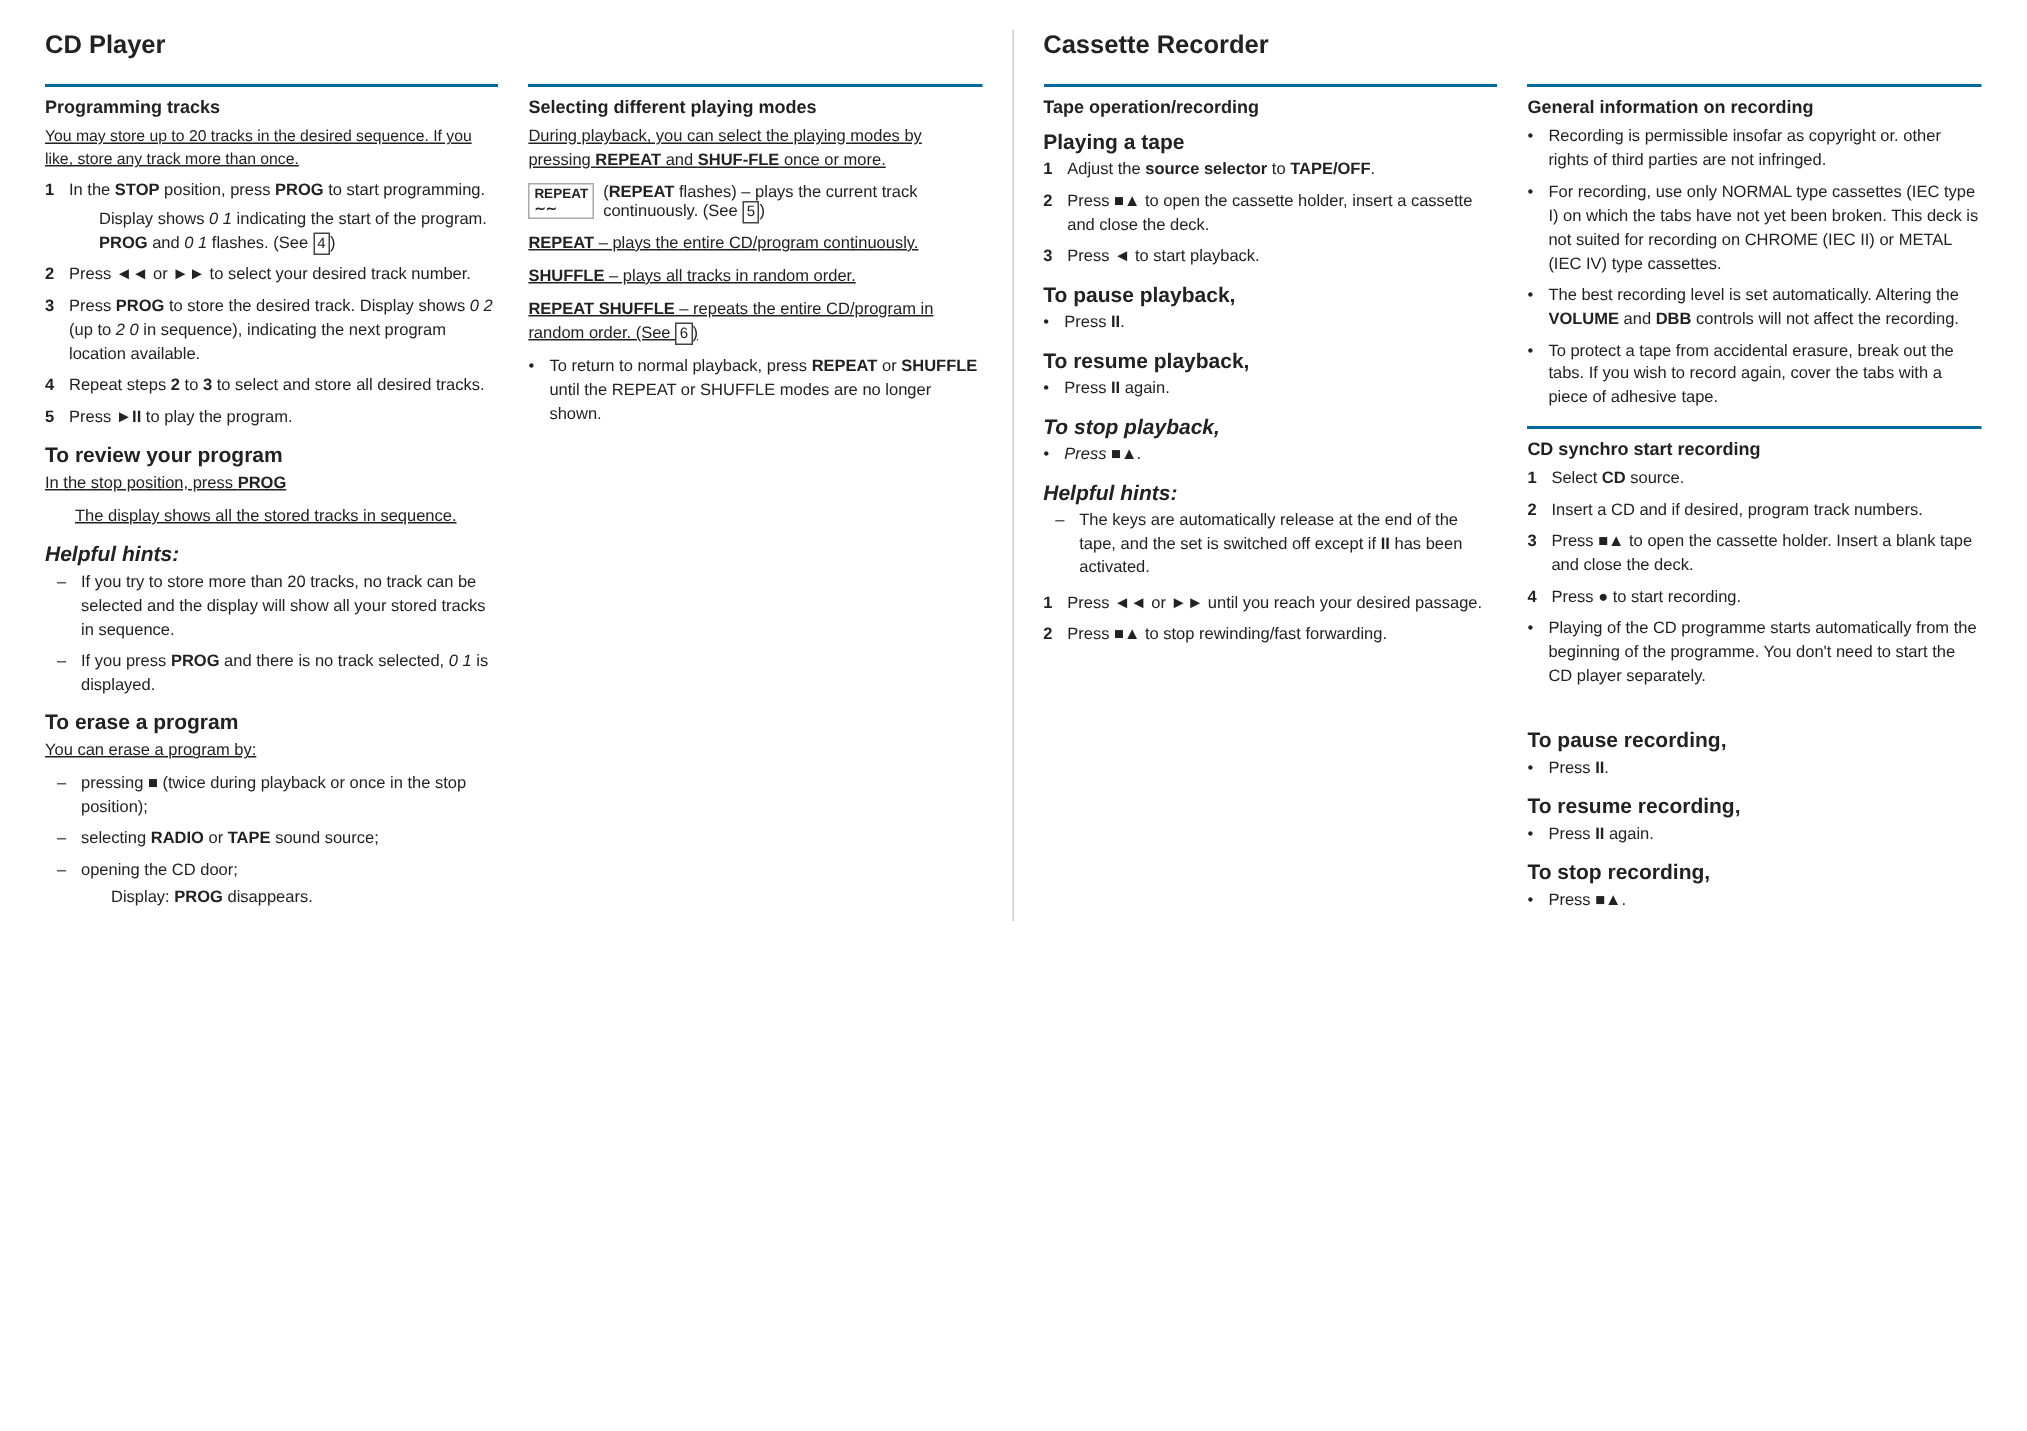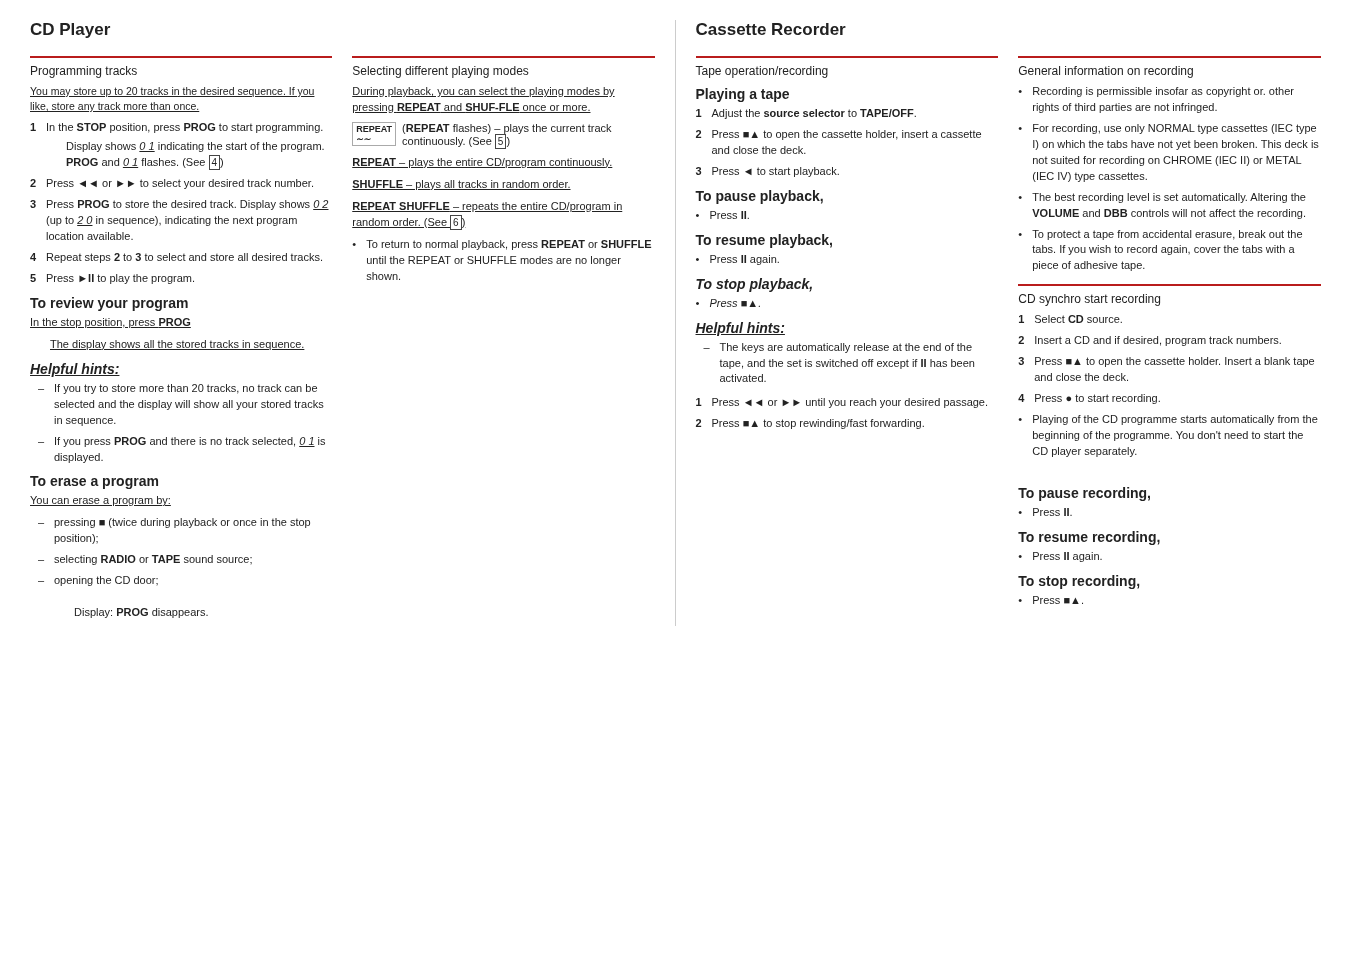--- a/index.html
+++ b/index.html
@@ -26,22 +26,22 @@
       padding-left: 20px;
     }
     .main-title {
       font-size: 17px;
       font-weight: bold;
       margin-bottom: 12px;
       padding-bottom: 4px;
     }
     .section-title {
       font-size: 12px;
-      font-weight: normal;
-      border-top: 2px solid #b91c1c;
+      font-weight: bold;
+      border-top: 2px solid #0369a1;
       padding-top: 6px;
       margin-bottom: 6px;
     }
     .subsection-title {
       font-size: 14px;
       font-weight: bold;
       margin-bottom: 4px;
       margin-top: 8px;
     }
     .two-col {
@@ -91,21 +91,21 @@
       display: flex;
       gap: 6px;
       margin-bottom: 5px;
       line-height: 1.45;
       padding-left: 8px;
     }
     .dash {
       min-width: 10px;
     }
     b { font-weight: bold; }
-    i { font-style: italic; text-decoration: underline; }
+    i { font-style: italic; }
     .indent {
       padding-left: 20px;
     }
     .box-num {
       display: inline-block;
       border: 1px solid #444;
       padding: 0 2px;
       font-size: 10px;
       line-height: 1.3;
     }
@@ -196,21 +196,21 @@
               <span>pressing <b>■</b> (twice during playback or once in the stop position);</span>
             </li>
             <li>
               <span class="dash">–</span>
               <span>selecting <b>RADIO</b> or <b>TAPE</b> sound source;</span>
             </li>
             <li>
               <span class="dash">–</span>
               <div>
                 <span>opening the CD door;</span>
-                <div class="indent" style="margin-top:16px;">Display: <b>PROG</b> disappears.</div>
+                <div class="indent" style="margin-top:2px;">Display: <b>PROG</b> disappears.</div>
               </div>
             </li>
           </ul>
         </div>
       </div>
 
       <div class="col">
         <div class="section-title">Selecting different playing modes</div>
         <p>During playback, you can select the playing modes by pressing <b>REPEAT</b> and <b>SHUF-FLE</b> once or more.</p>
 

